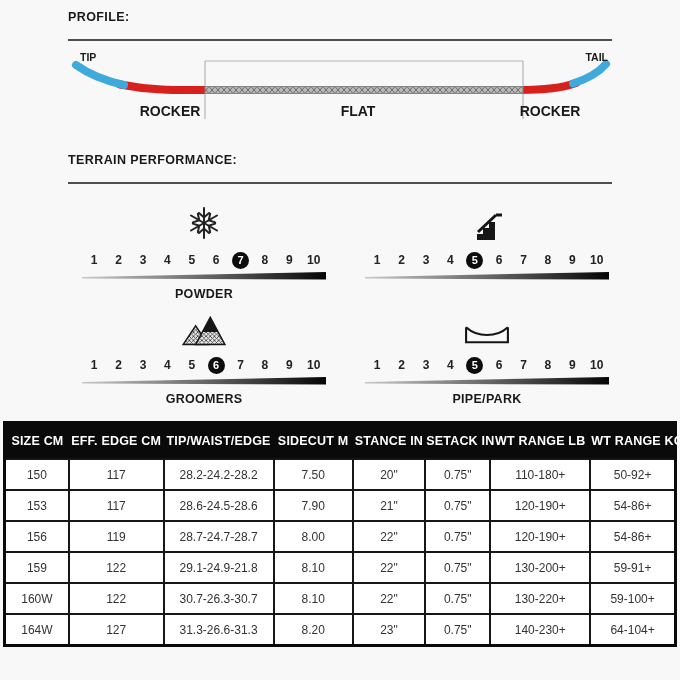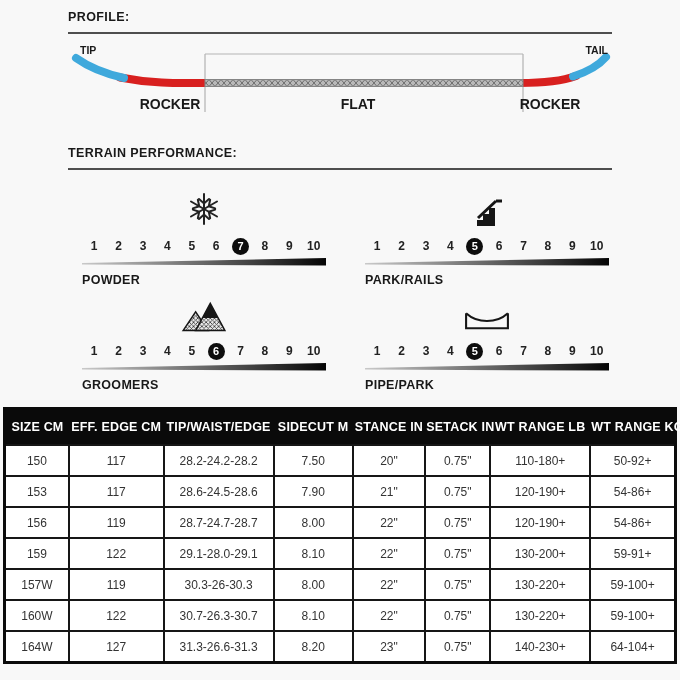--- a/index.html
+++ b/index.html
@@ -6,21 +6,21 @@
   html,body { width:680px; height:680px; }
   body {
     background:#f8f8f8;
     font-family:"Liberation Sans", sans-serif;
     color:#111;
     overflow:hidden;
   }
   .content { padding:10px 68px 0 68px; }
   .sec-heading {
     font-size:12.5px; font-weight:bold; letter-spacing:.4px;
-    color:#191919; padding-bottom:8px;
+    color:#191919; padding-bottom:15px;
     border-bottom:2px solid #4e4e4e;
   }
   .profile-svg { display:block; width:544px; height:112px; }
   .terrain-head { }
   .terrain-grid {
     margin-top:20px; padding-left:14px;
     display:grid; grid-template-columns:244px 244px; column-gap:39px;
     row-gap:8px;
   }
   .scale { width:244px; }
@@ -28,21 +28,21 @@
   .scale-numbers { display:flex; height:20px; align-items:center; }
   .scale-numbers .num {
     width:24.4px; text-align:center; font-size:12px; font-weight:bold; color:#222;
     display:flex; align-items:center; justify-content:center;
   }
   .scale-numbers .num.active {
     width:17px; height:17px; margin:0 3.7px; border-radius:50%;
     background:#0d0d0d; color:#fff; font-size:11px;
   }
   .wedge { display:block; width:244px; height:8px; margin-top:2px; }
-  .scale-label { margin-top:7px; text-align:left; font-size:12.5px; font-weight:bold; letter-spacing:.3px; color:#191919; }
+  .scale-label { margin-top:7px; text-align:center; font-size:12.5px; font-weight:bold; letter-spacing:.3px; color:#191919; }
   table.spec {
     width:674px; margin:15px 3px 0 3px;
     border-collapse:collapse; table-layout:fixed;
     border:3px solid #0a0a0a; background:#fff;
   }
   table.spec th {
     background:#0a0a0a; color:#fff; font-size:12.5px; font-weight:bold;
     letter-spacing:.2px; padding:10px 1px; border:none; white-space:nowrap;margin-top:20px;
   }
   table.spec td {
@@ -153,21 +153,20 @@
           <span class="num active">5</span>
           <span class="num">6</span>
           <span class="num">7</span>
           <span class="num">8</span>
           <span class="num">9</span>
           <span class="num">10</span>
         </div>
       <svg class="wedge" viewBox="0 0 244 8" preserveAspectRatio="none">
           <polygon points="0,5 244,0 244,7.6 0,6.6" fill="url(#wedgegrad)"></polygon>
         </svg>
-      <div class="scale-label">PARK/RAILS</div>
     </div>
 
     <div class="scale">
       <div class="scale-iconrow">
           <span>
         <svg width="46" height="32" viewBox="0 0 44 30">
           <polygon points="2,28 14,10 26,28" fill="url(#mhatch)" stroke="#161616" stroke-width="1.4"></polygon>
           <polygon points="14,28 28,2 42,28" fill="url(#mhatch)" stroke="#161616" stroke-width="1.4"></polygon>
           <polygon points="28,2 20.5,16 35.5,16" fill="#161616"></polygon>
         </svg></span>
@@ -268,36 +267,26 @@
         <td>28.7-24.7-28.7</td>
         <td>8.00</td>
         <td>22"</td>
         <td>0.75"</td>
         <td>120-190+</td>
         <td>54-86+</td>
       </tr>
       <tr>
         <td>159</td>
         <td>122</td>
-        <td>29.1-28.0-29.1</td>
+        <td>29.1-24.9-21.8</td>
         <td>8.10</td>
         <td>22"</td>
         <td>0.75"</td>
         <td>130-200+</td>
         <td>59-91+</td>
-      </tr>
-      <tr>
-        <td>157W</td>
-        <td>119</td>
-        <td>30.3-26-30.3</td>
-        <td>8.00</td>
-        <td>22"</td>
-        <td>0.75"</td>
-        <td>130-220+</td>
-        <td>59-100+</td>
       </tr>
       <tr>
         <td>160W</td>
         <td>122</td>
         <td>30.7-26.3-30.7</td>
         <td>8.10</td>
         <td>22"</td>
         <td>0.75"</td>
         <td>130-220+</td>
         <td>59-100+</td>

